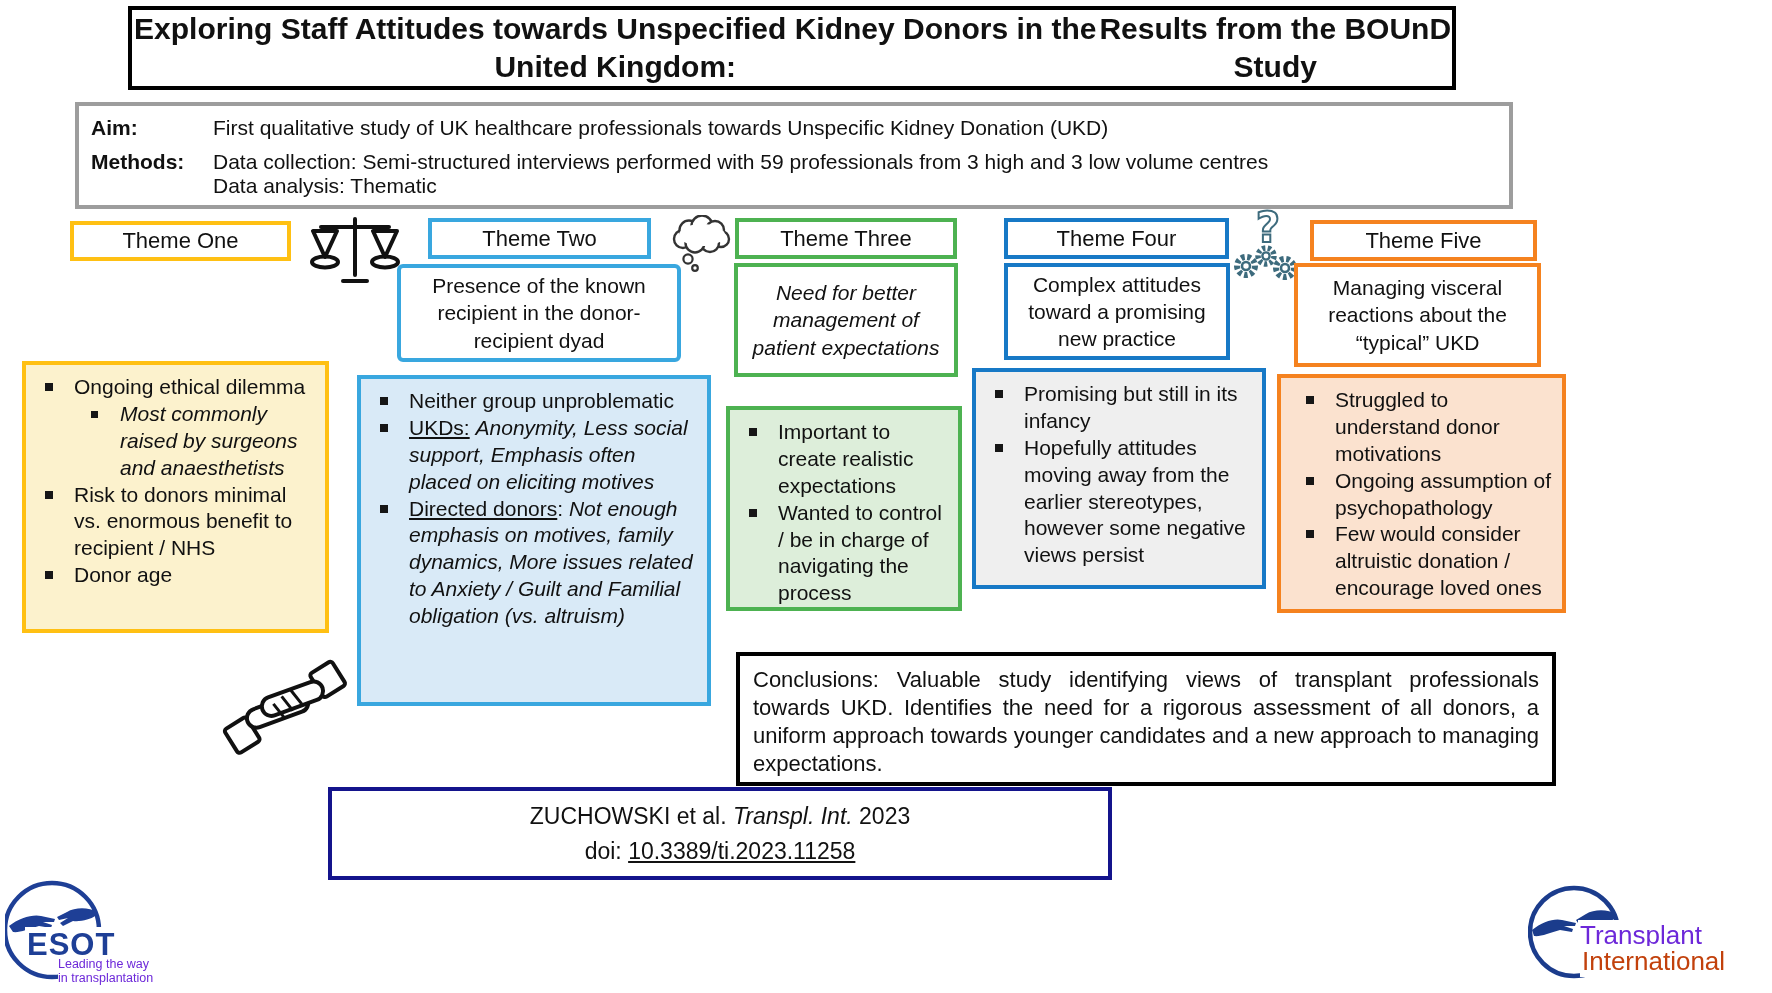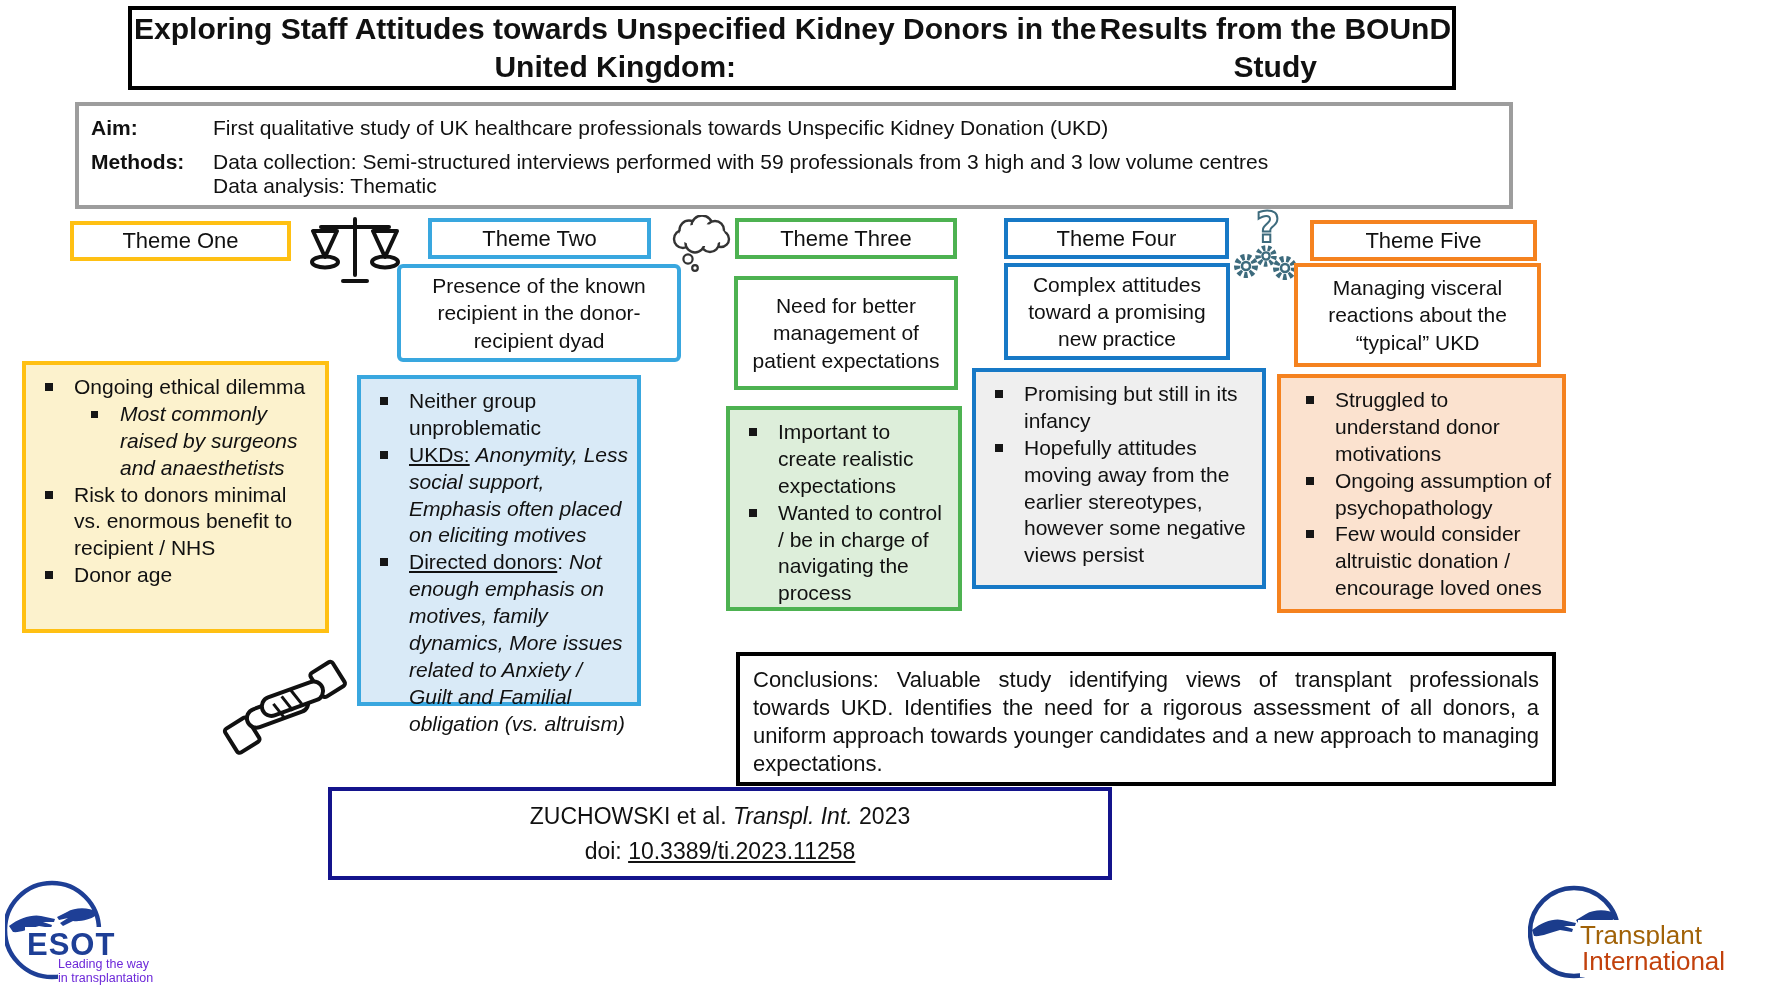--- a/index.html
+++ b/index.html
@@ -28,24 +28,24 @@
   .b.l2::before{left:59px;width:7px;height:7px;top:10px;}
   .s-i{font-style:italic;}
   .s-u{text-decoration:underline;}
 
   .h-one{left:70px;top:221px;width:221px;height:40px;}
   .s-one{left:70px;top:268px;width:225px;height:76px;}
   .c-one{left:22px;top:361px;width:307px;height:272px;}
 
   .h-two{left:428px;top:218px;width:223px;height:41px;}
   .s-two{left:397px;top:264px;width:284px;height:98px;}
-  .c-two{left:357px;top:375px;width:284px;height:331px;}
+  .c-two{left:357px;top:375px;width:354px;height:331px;}
 
   .h-three{left:735px;top:218px;width:222px;height:41px;}
-  .s-three{left:734px;top:276px;width:224px;height:114px;}
+  .s-three{left:734px;top:263px;width:224px;height:114px;font-style:italic;}
   .c-three{left:726px;top:406px;width:236px;height:205px;}
 
   .h-four{left:1004px;top:218px;width:225px;height:41px;}
   .s-four{left:1004px;top:263px;width:226px;height:97px;}
   .c-four{left:972px;top:368px;width:294px;height:221px;}
 
   .h-five{left:1310px;top:220px;width:227px;height:41px;}
   .s-five{left:1294px;top:263px;width:247px;height:104px;}
   .c-five{left:1277px;top:374px;width:289px;height:239px;padding-left:12px;}
 
@@ -245,17 +245,17 @@
       <span>in transplantation</span>
     </span>
   </div>
 
   <div class="abs ti">
     <svg class="icon" width="96" height="100" viewBox="0 0 96 100">
       <circle cx="46" cy="48" r="44" fill="none" stroke="#1B3C8C" stroke-width="4.5"></circle>
       <path d="M4 46 C14 38,26 34,34 36 L48 39 L47 42 L36 42 L45 45 L44 48 L32 46 C22 49,12 53,6 52 Z" fill="#1B3C8C"></path>
       <path d="M88 30 C80 25,66 25,58 30 L48 36 L50 39 L59 37 L51 42 L54 45 L64 40 C72 41,82 38,86 35 Z" fill="#1B3C8C"></path>
     </svg>
-    <span class="l1" style="color: #a16207; text-decoration: underline;">Transplant</span>
+    <span class="l1" style="color: #6d28d9; text-decoration: underline;">Transplant</span>
     <span class="l2" style="color: #c2410c;">International</span>
   </div>
 
 </div>
 
 </body></html>

